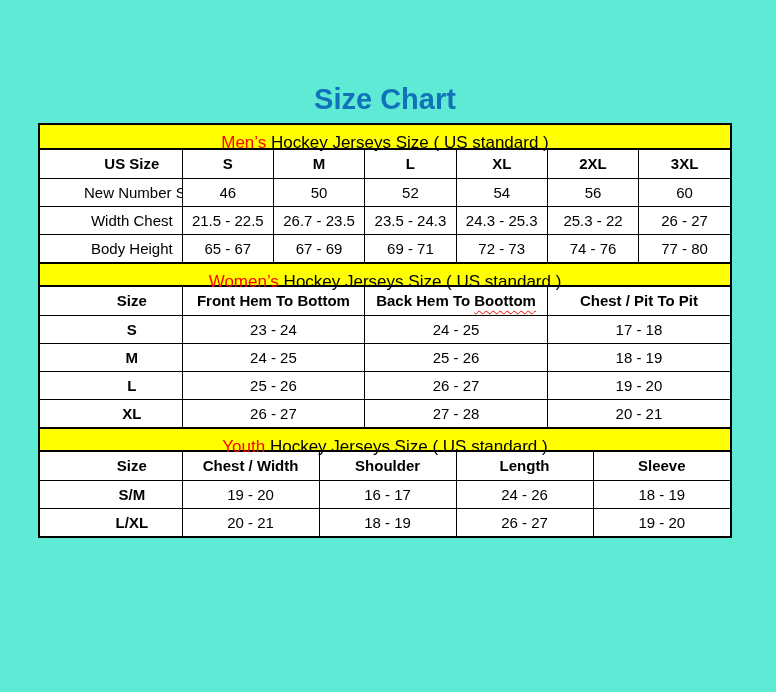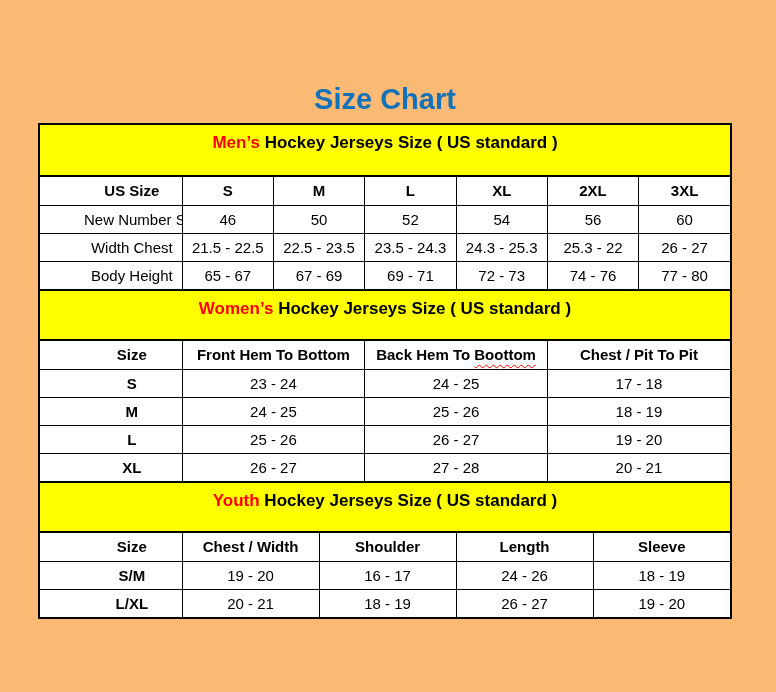--- a/index.html
+++ b/index.html
@@ -12,21 +12,21 @@
   html, body {
     margin: 0;
     padding: 0;
     background: #ffffff;
     font-family: "Liberation Sans", sans-serif;
   }
   .page {
     position: relative;
     width: 776px;
     height: 692px;
-    background: #fdba74;
+    background: #5eead4;
     overflow: hidden;
   }
   .page-title {
     position: absolute;
     top: 64px;
     left: 38px;
     width: 694px;
     text-align: center;
     font-size: 29px;
     font-weight: bold;
@@ -35,28 +35,28 @@
   }
   .chart-frame {
     position: absolute;
     top: 123px;
     left: 38px;
     width: 694px;
     border: 2px solid var(--border-color);
     background: #ffffff;
   }
   .band {
-    height: 52px;
+    height: 25px;
     line-height: 35px;
     text-align: center;
     background: var(--band-bg);
     border-top: 2px solid var(--border-color);
     border-bottom: 2px solid var(--border-color);
     font-size: 17px;
-    font-weight: bold;
+    font-weight: normal;
     color: #000000;
   }
   .section:first-of-type .band { border-top: none; }
   .band .highlight { color: var(--highlight); }
   table {
     width: 100%;
     border-collapse: collapse;
     table-layout: fixed;
   }
   th, td {
@@ -115,21 +115,21 @@
               <td>46</td>
               <td>50</td>
               <td>52</td>
               <td>54</td>
               <td>56</td>
               <td>60</td>
             </tr>
             <tr>
               <td>Width Chest</td>
               <td>21.5 - 22.5</td>
-              <td>22.5 - 23.5</td>
+              <td>26.7 - 23.5</td>
               <td>23.5 - 24.3</td>
               <td>24.3 - 25.3</td>
               <td>25.3 - 22</td>
               <td>26 - 27</td>
             </tr>
             <tr>
               <td>Body Height</td>
               <td>65 - 67</td>
               <td>67 - 69</td>
               <td>69 - 71</td>

